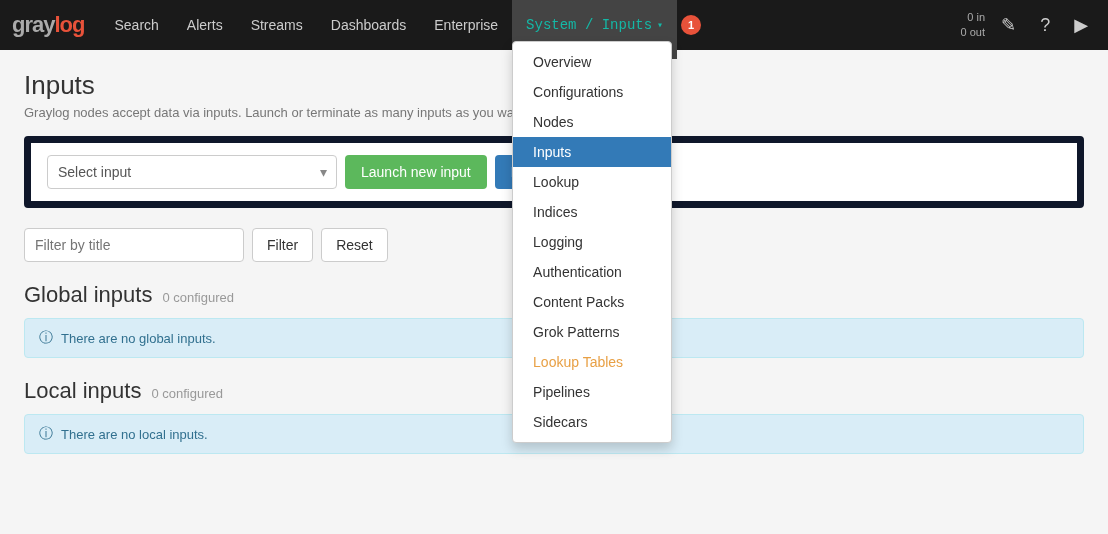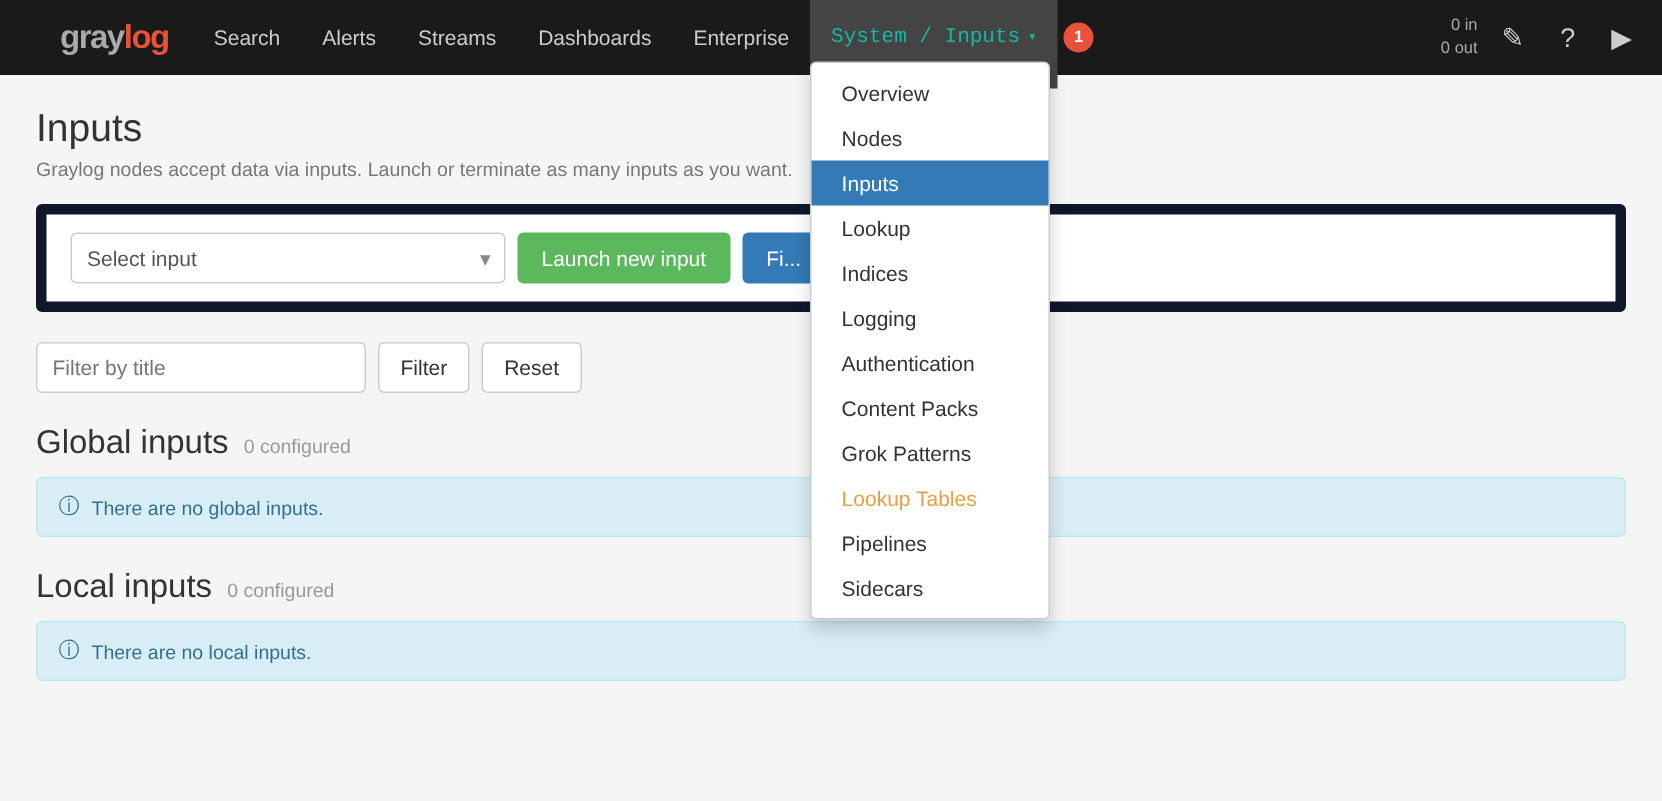--- a/index.html
+++ b/index.html
@@ -20,21 +20,21 @@
       display: flex;
       align-items: center;
       margin-right: 16px;
     }
     .logo-text {
       color: #fff;
       font-size: 22px;
       font-weight: bold;
       letter-spacing: -1px;
     }
-    .logo-gray { color: #aaa; margin-left: 28px; }
+    .logo-gray { color: #aaa; }
     .logo-log { color: #e8523a; text-align: center; }
     .nav-links {
       display: flex;
       align-items: center;
       height: 100%;
       flex: 1;
     }
     .nav-item {
       color: #ccc;
       text-decoration: none;
@@ -271,20 +271,21 @@
     <a class="nav-item">Dashboards</a>
     <a class="nav-item">Enterprise</a>
     <div class="dropdown-container">
       <a class="nav-item dropdown-open">
         <span>System / Inputs</span>
         <span class="caret">▾</span>
       </a>
       <div class="dropdown-menu" id="system-dropdown">
 
       <a class="dropdown-menu-item">Overview</a>
+          <a class="dropdown-menu-item">Configurations</a>
           <a class="dropdown-menu-item">Nodes</a>
           <a class="dropdown-menu-item active">Inputs</a>
           <a class="dropdown-menu-item">Lookup</a>
           <a class="dropdown-menu-item">Indices</a>
           <a class="dropdown-menu-item">Logging</a>
           <a class="dropdown-menu-item">Authentication</a>
           <a class="dropdown-menu-item">Content Packs</a>
           <a class="dropdown-menu-item">Grok Patterns</a>
           <a class="dropdown-menu-item orange">Lookup Tables</a>
           <a class="dropdown-menu-item">Pipelines</a>

